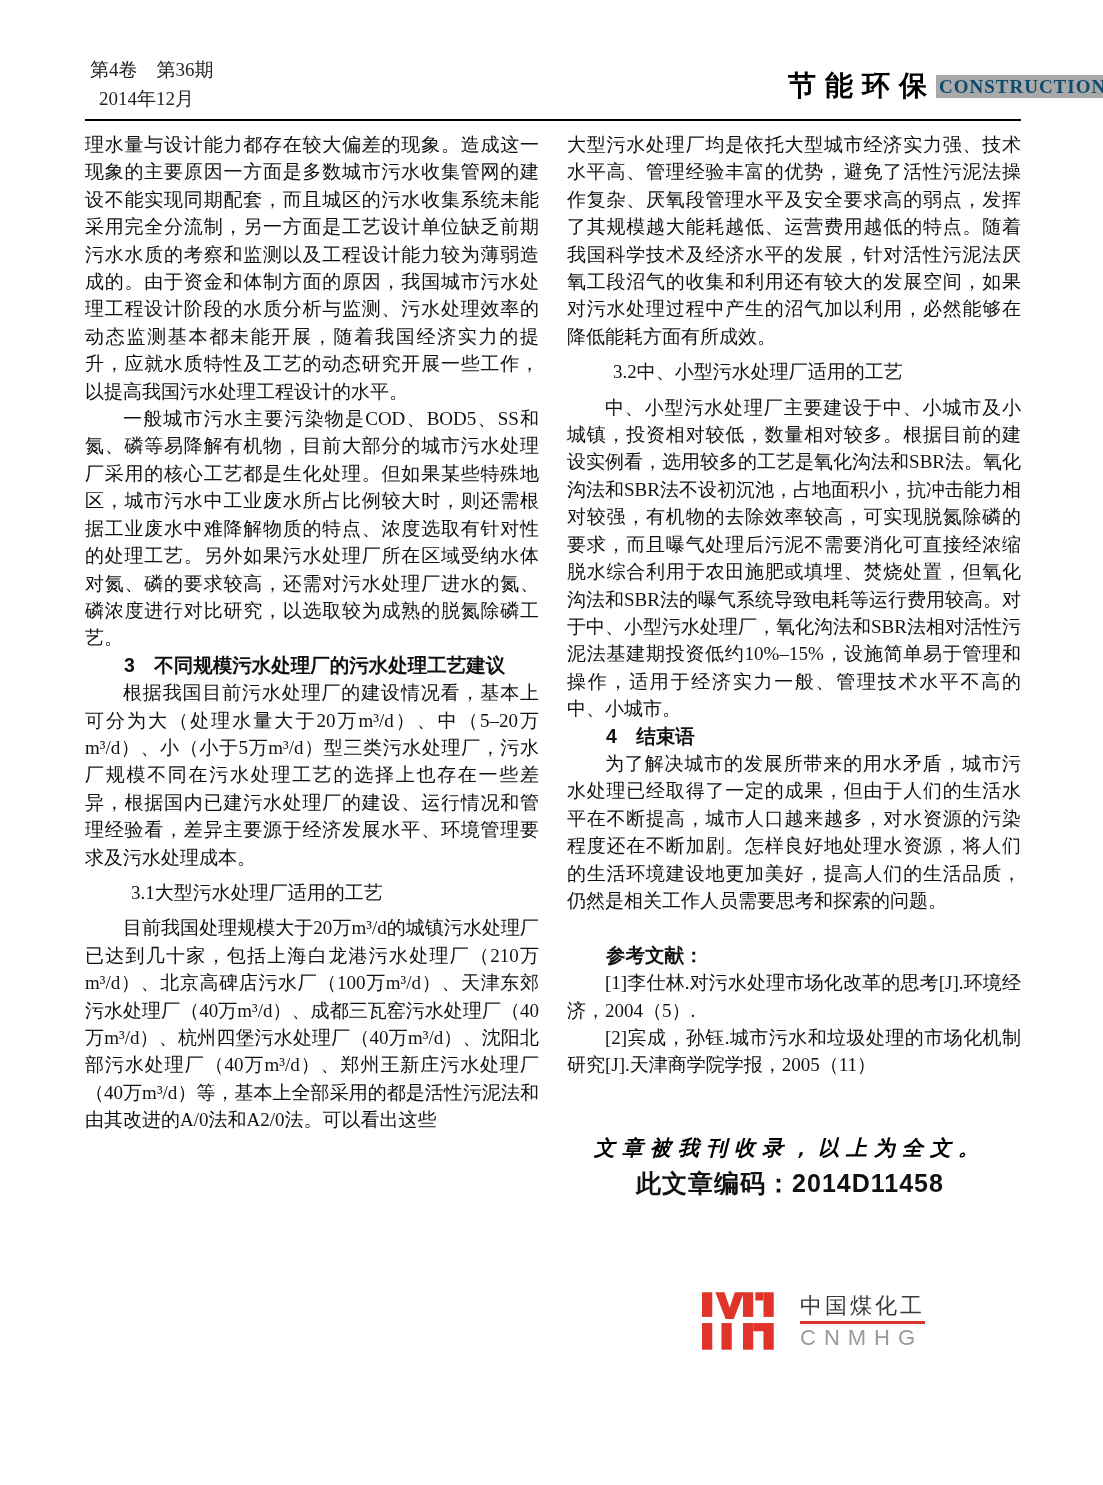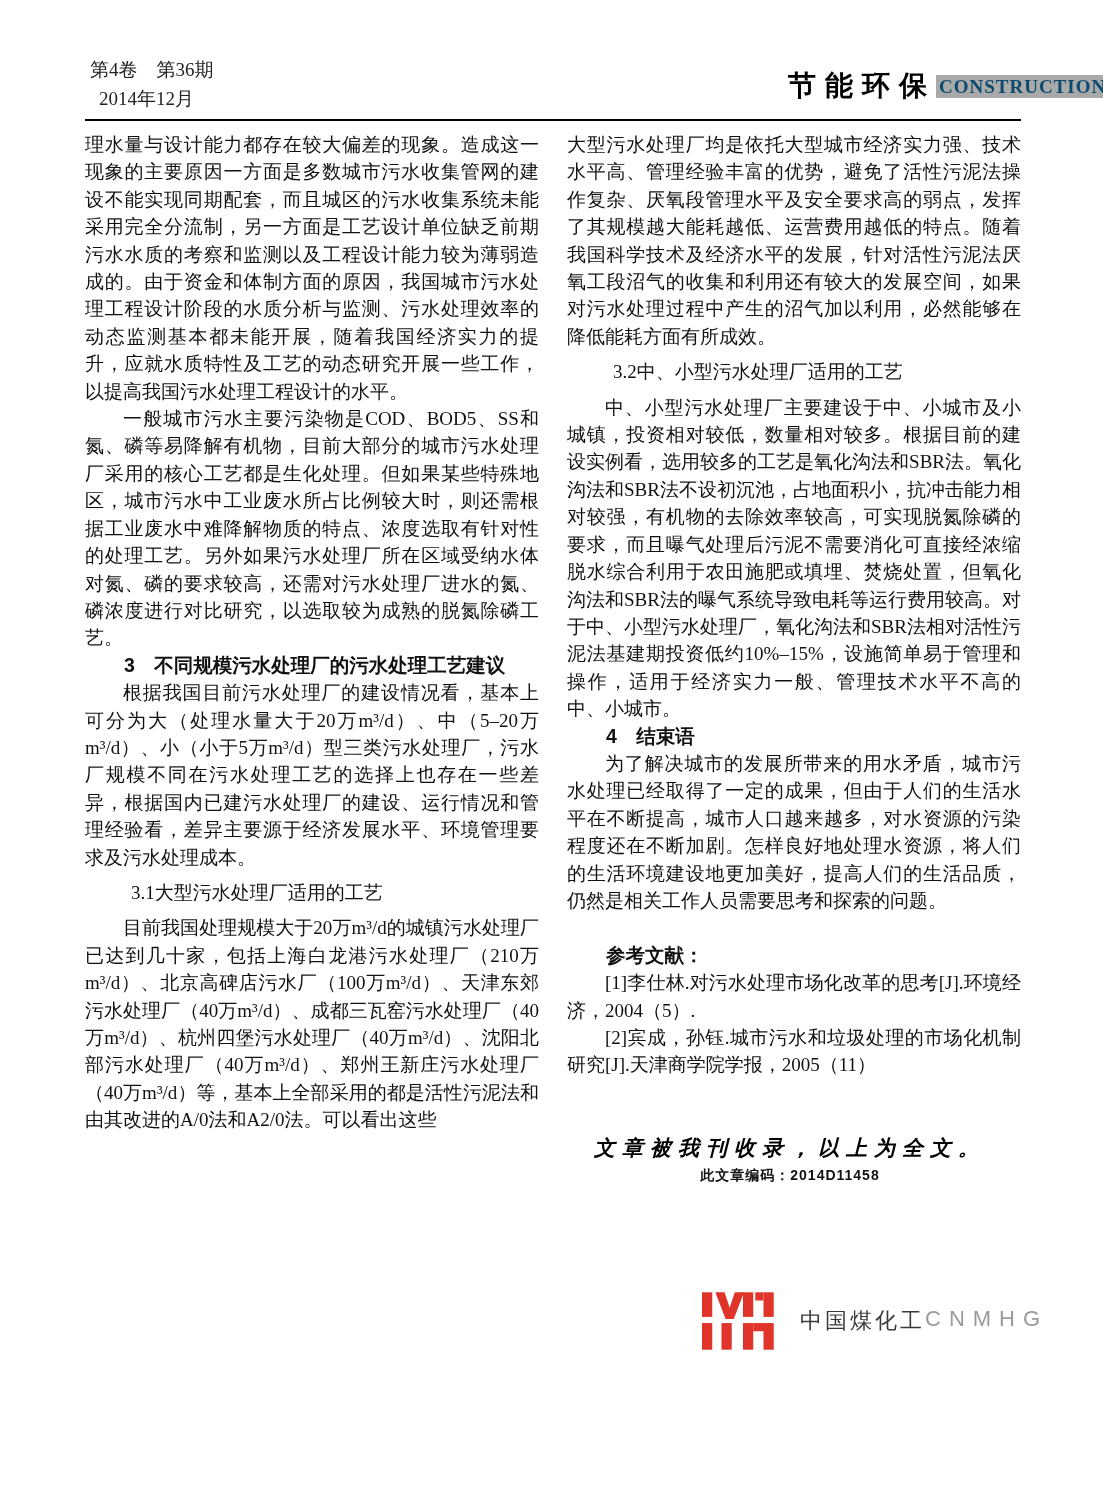--- a/index.html
+++ b/index.html
@@ -60,29 +60,29 @@
     position:absolute;left:560px;top:1134px;width:460px;
     text-align:center;
   }
   .note-line{
     font-family:"DejaVu Serif","Liberation Serif",serif;
     font-style:italic;font-weight:bold;
     font-size:21px;letter-spacing:7px;color:#000;white-space:nowrap;
   }
   .code-line{
     font-family:"Liberation Sans","DejaVu Sans",sans-serif;
-    font-weight:bold;font-size:14px;letter-spacing:1px;
+    font-weight:bold;font-size:25px;letter-spacing:1px;
     margin-top:5px;color:#111;white-space:nowrap;
   }
   
   .publisher{
     position:absolute;left:702px;top:1292px;
     display:flex;align-items:center;gap:16px;
   }
-  .pub-text{display:flex;flex-direction:row;}
+  .pub-text{display:flex;flex-direction:column;}
   .pub-cn{
     font-family:"Liberation Sans","DejaVu Sans",sans-serif;
     font-size:22px;color:#3a3a3a;letter-spacing:3px;line-height:24px;white-space:nowrap;
   }
   .pub-underline{height:3px;background:#d8352b;margin:3px 0 4px 0;}
   .pub-en{
     font-family:"Liberation Sans","DejaVu Sans",sans-serif;
     font-size:22px;color:#9a9a9a;letter-spacing:8px;line-height:20px;white-space:nowrap;
   }
 </style>

